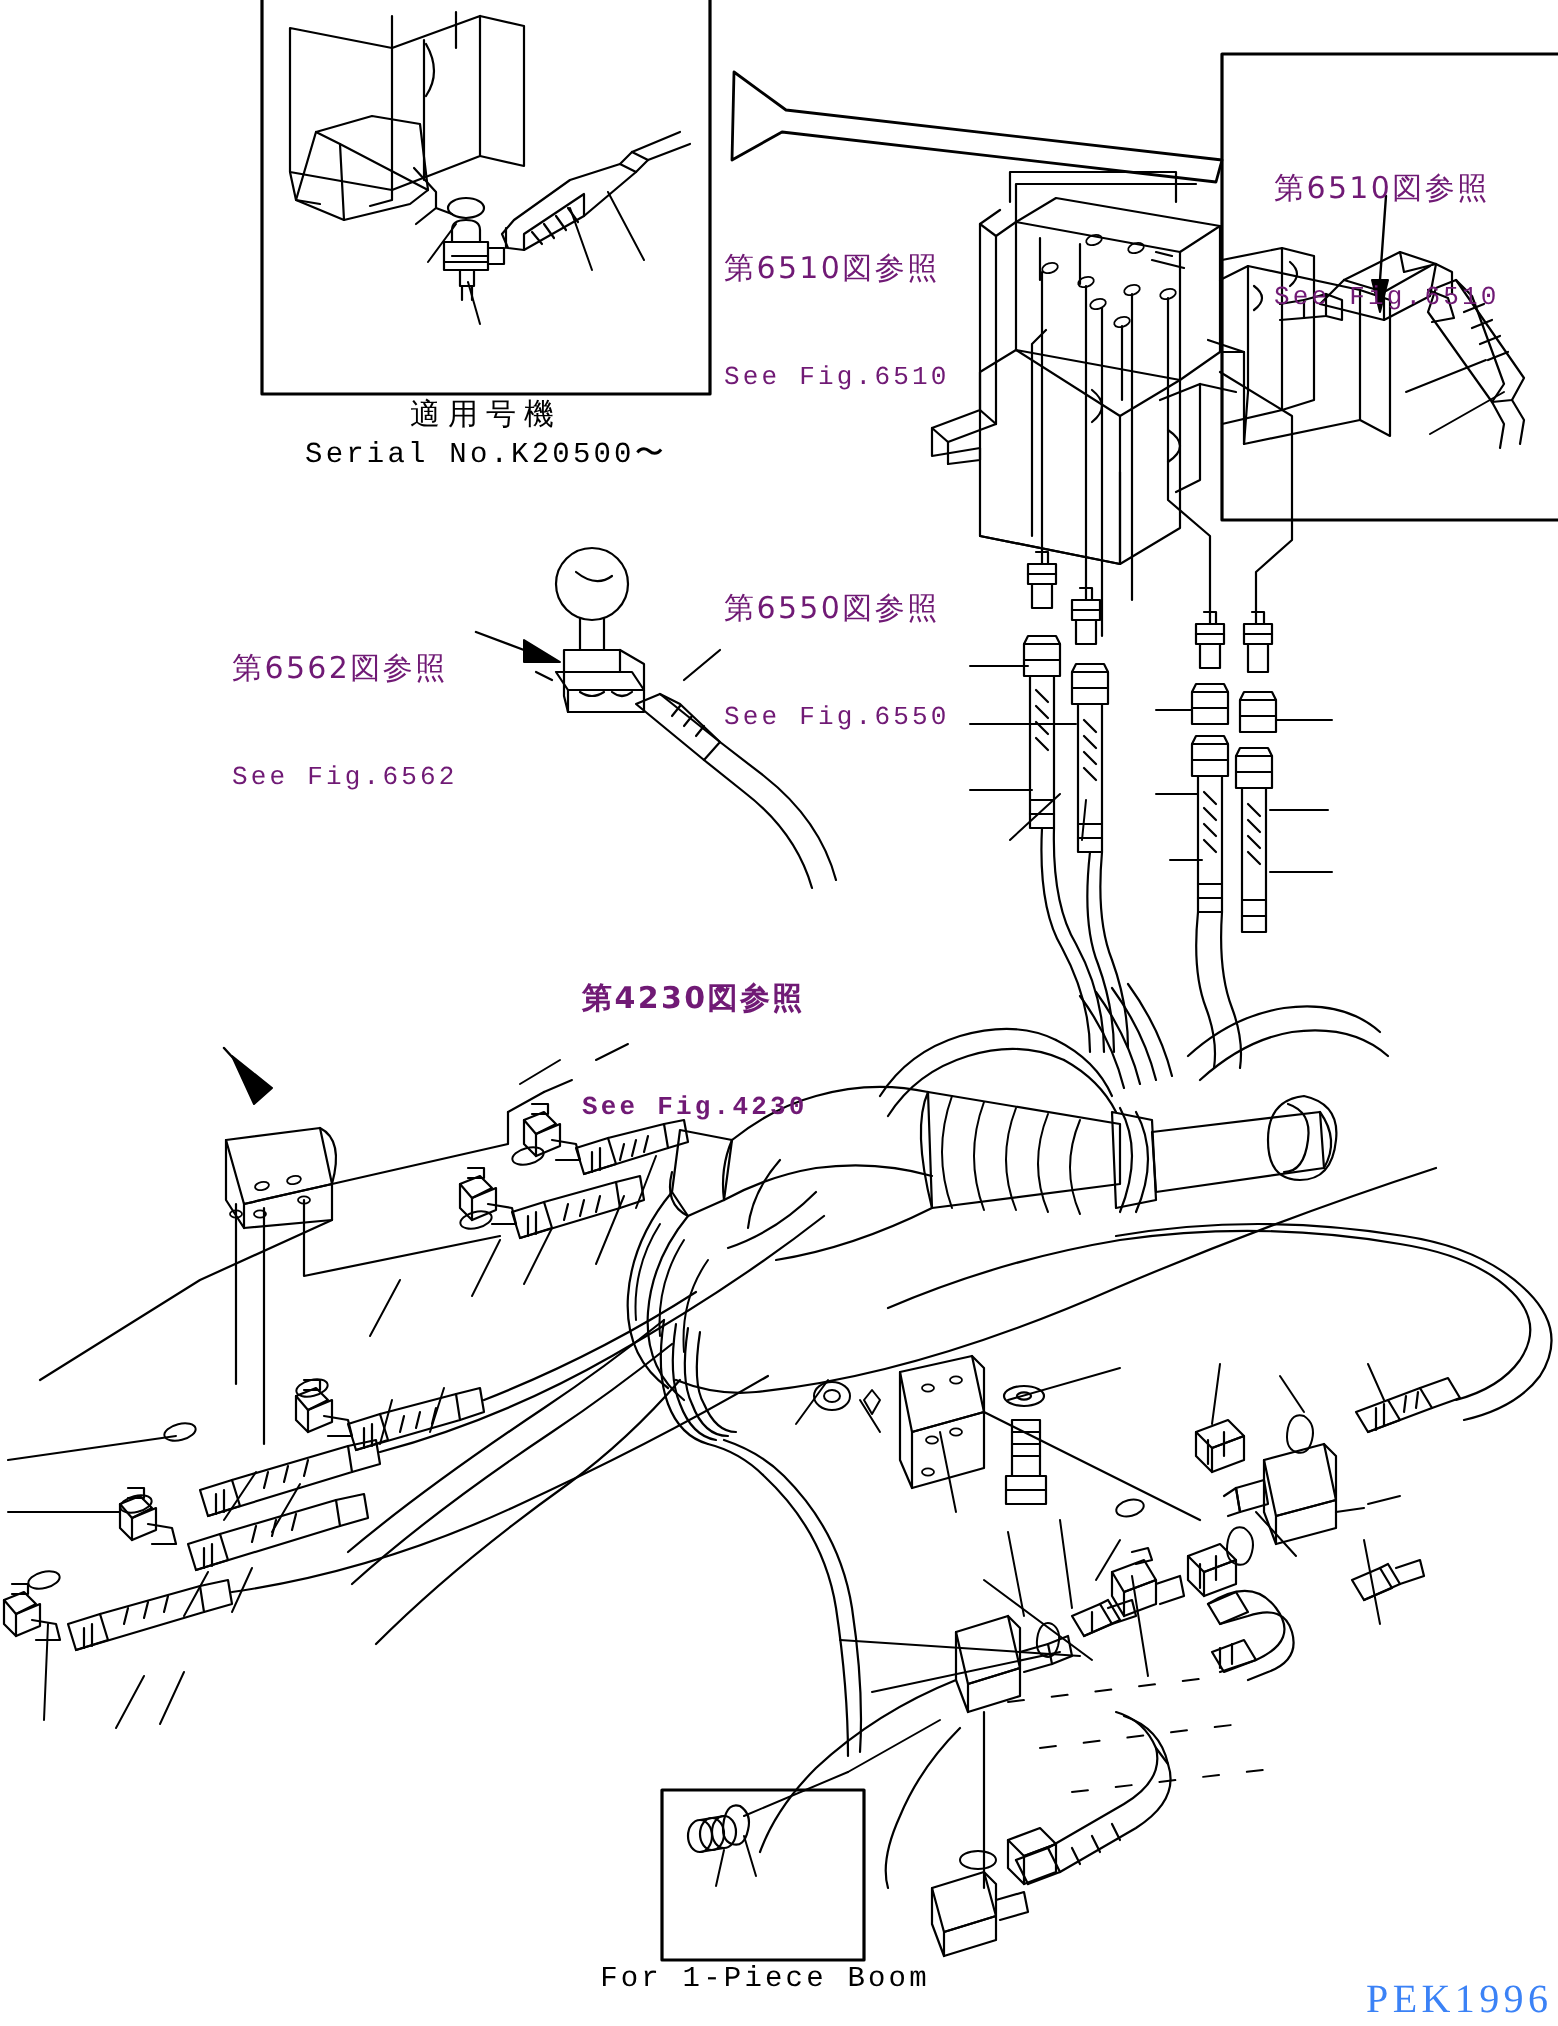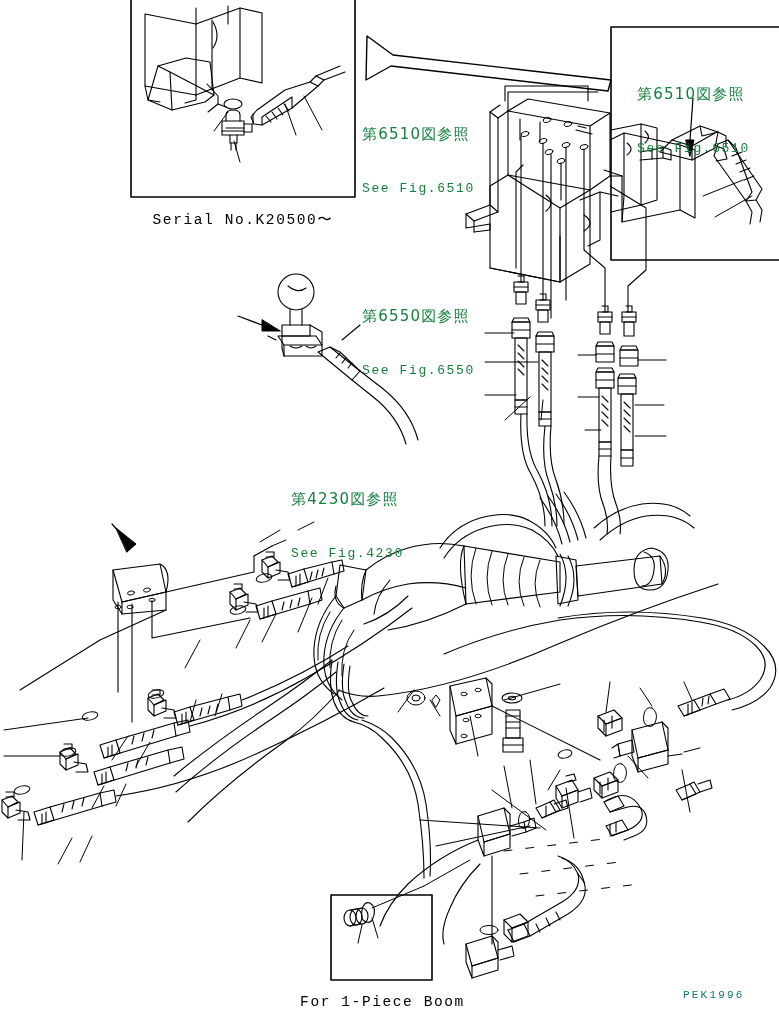--- a/index.html
+++ b/index.html
@@ -20,21 +20,21 @@
   }
   #artwork {
     position: absolute;
     left: 0;
     top: 0;
     width: 779px;
     height: 1013px;
   }
   .lbl {
     position: absolute;
-    color: #15803d;
+    color: #701a75;
     white-space: pre;
     line-height: 1.18;
   }
   .lbl .jp {
     display: block;
     font-family: "DejaVu Sans", sans-serif;
     font-size: 15px;
     letter-spacing: 1.2px;
   }
   .lbl .en {
@@ -52,28 +52,27 @@
     display: block;
     font-family: "DejaVu Sans", sans-serif;
     font-size: 15px;
     letter-spacing: 4px;
   }
   .caption .en {
     display: block;
     font-family: "Liberation Mono", "DejaVu Sans Mono", monospace;
     font-size: 14.5px;
     letter-spacing: 1.6px;
-    margin-top: 12px;
   }
   .docnum {
     position: absolute;
-    font-family: Liberation Mono, monospace;
-    font-size: 11px;
+    font-family: Liberation Serif, serif;
+    font-size: 20px;
     letter-spacing: 2.2px;
-    color: #0f766e;
+    color: #3b82f6;
   }
 </style>
 </head>
 <body>
 
 <div id="sheet">
 
   <svg id="artwork" viewBox="0 0 779 1013" xmlns="http://www.w3.org/2000/svg" fill="none" stroke="#000" stroke-width="1.1" stroke-linecap="round" stroke-linejoin="round">
 
     <g>
@@ -764,33 +763,38 @@
   <div class="lbl" style="left:362px; top:88px;">
     <span class="jp">第6510図参照</span>
     <span class="en">See Fig.6510</span>
   </div>
 
   <div class="lbl" style="left:637px; top:48px;">
     <span class="jp">第6510図参照</span>
     <span class="en">See Fig.6510</span>
   </div>
 
-  <div class="lbl" style="left:362px; top:270px;">
+  <div class="lbl" style="left:362px; top:258px;">
     <span class="jp">第6550図参照</span>
     <span class="en">See Fig.6550</span>
   </div>
 
-
-  <div class="lbl" style="left:291px; top:453px;">
+  <div class="lbl" style="left:116px; top:288px;">
+    <span class="jp">第6562図参照</span>
+    <span class="en">See Fig.6562</span>
+  </div>
+
+  <div class="lbl" style="left:291px; top:453px;font-weight:bold;">
     <span class="jp">第4230図参照</span>
     <span class="en">See Fig.4230</span>
   </div>
 
 
   <div class="caption" style="left:131px; top:198px; width:224px;">
+    <span class="jp">適用号機</span>
     <span class="en">Serial No.K20500〜</span>
   </div>
 
   <div class="caption" style="left:285px; top:982px; width:195px;">
     <span class="en">For 1-Piece Boom</span>
   </div>
 
   <div class="docnum" style="left:683px; top:989px;">PEK1996</div>
 
 </div>

